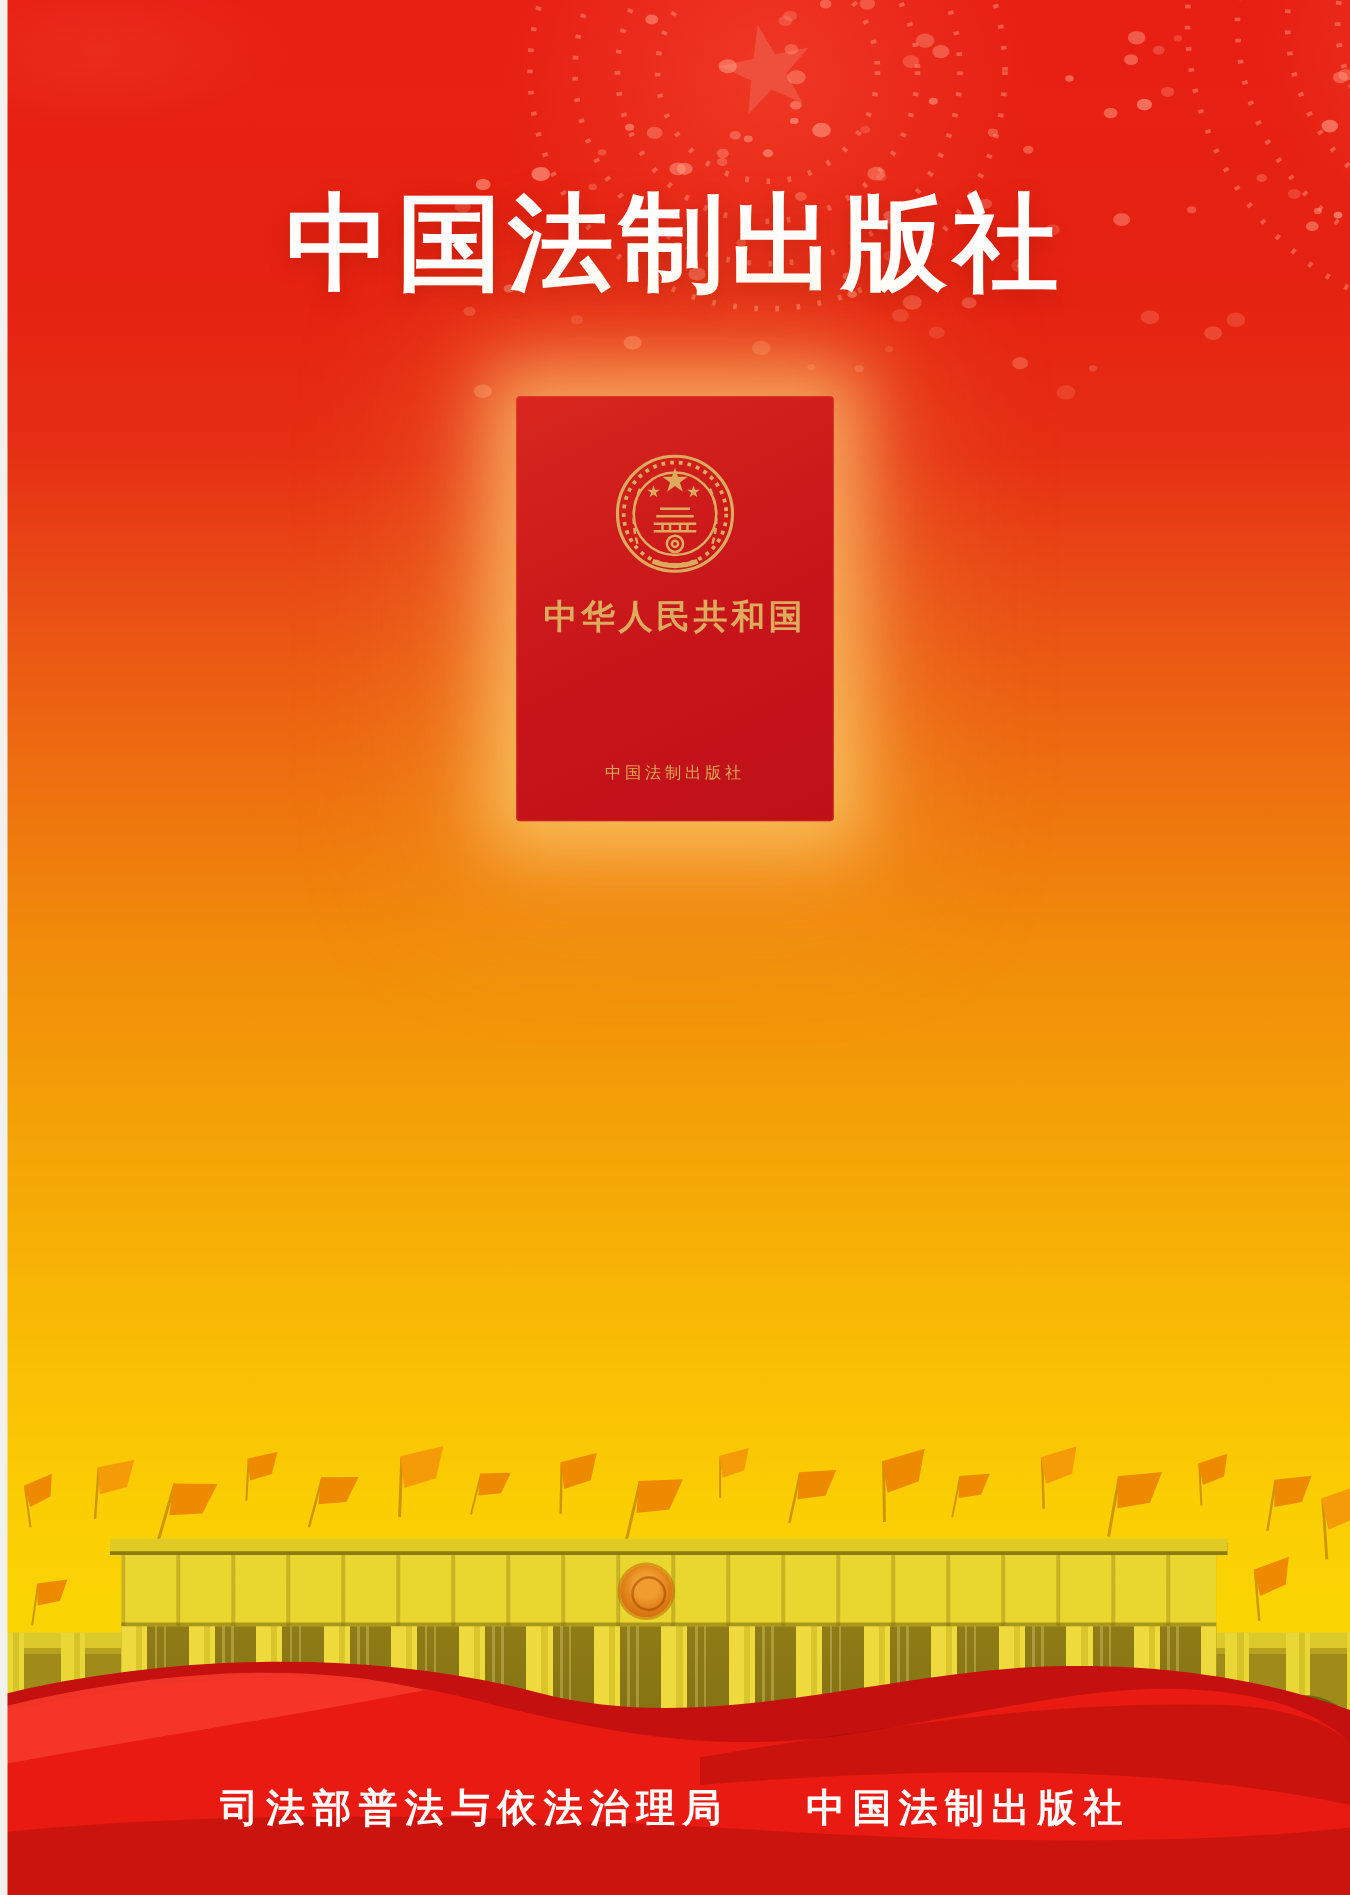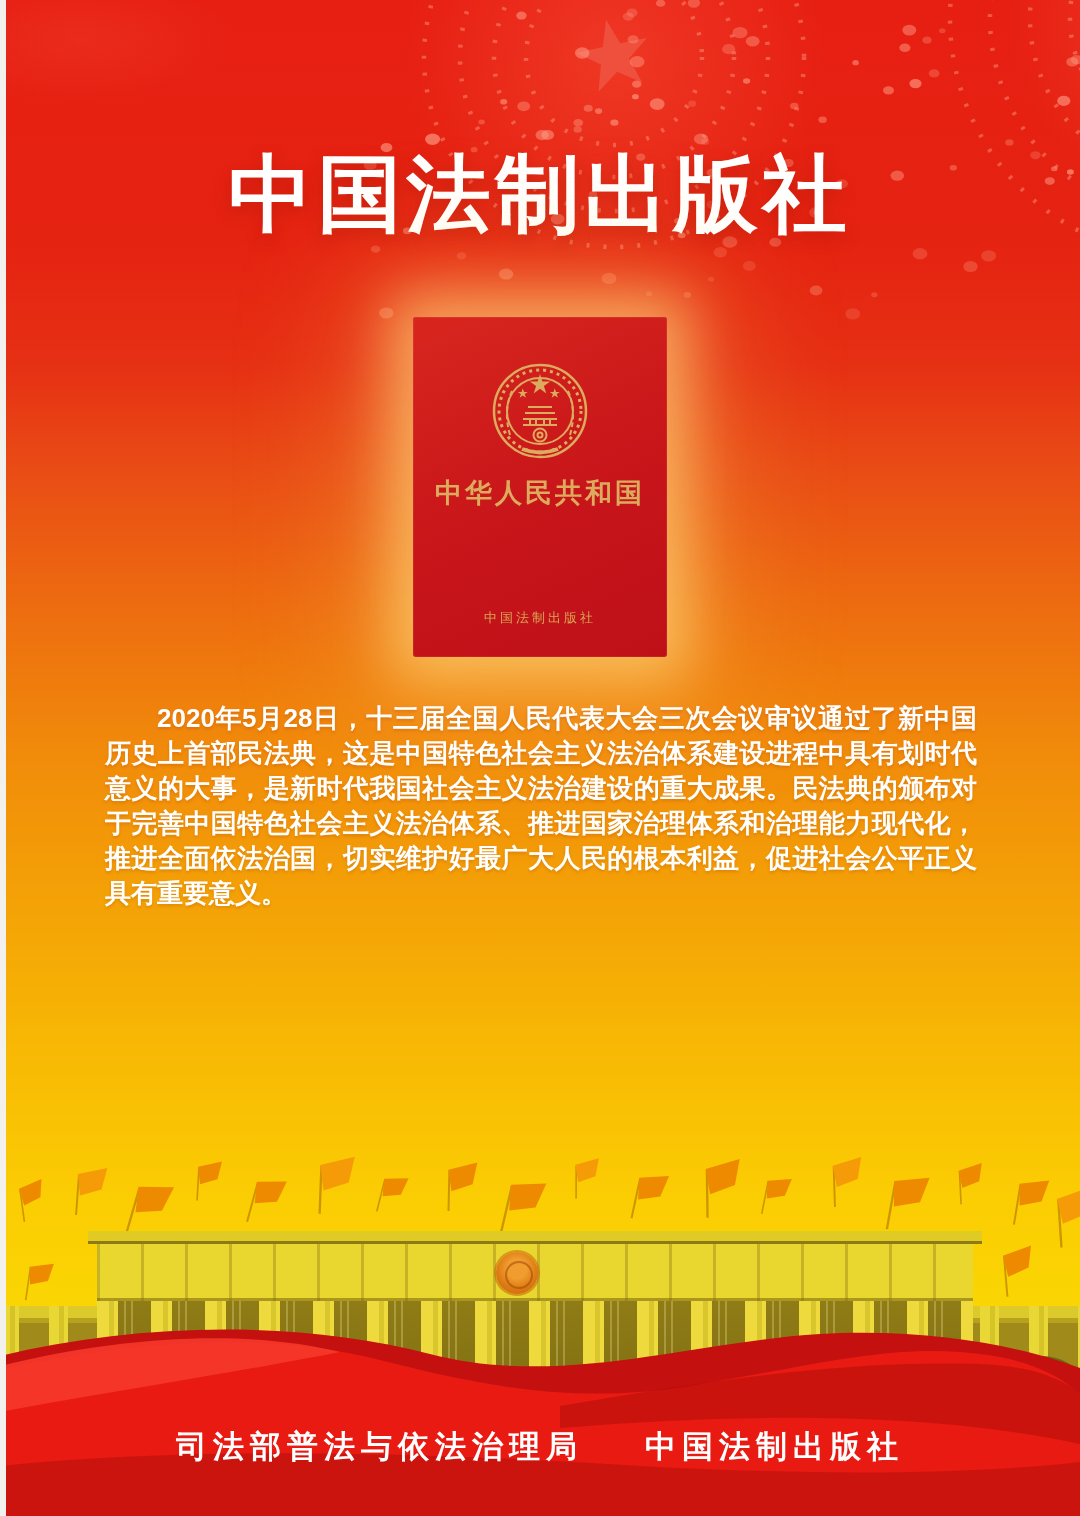--- a/index.html
+++ b/index.html
@@ -193,21 +193,20 @@
         <path d="M40 58 L40 64 M46 58 L46 64 M54 58 L54 64 M60 58 L60 64 M33 64 L67 64"></path>
         <circle cx="50" cy="74" r="6.5"></circle>
         <circle cx="50" cy="74" r="2.5"></circle>
       </g>
     </svg>
     <div class="country">中华人民共和国</div>
     <div class="publisher">中国法制出版社</div>
   </div>
 
   <div class="body-text">
-    <p>2020年5月28日，十三届全国人民代表大会三次会议审议通过了新中国历史上首部民法典，这是中国特色社会主义法治体系建设进程中具有划时代意义的大事，是新时代我国社会主义法治建设的重大成果。民法典的颁布对于完善中国特色社会主义法治体系、推进国家治理体系和治理能力现代化，推进全面依法治国，切实维护好最广大人民的根本利益，促进社会公平正义具有重要意义。</p>
   </div>
 
   <svg class="deco" id="flags-svg" style="top:1150px" width="1080" height="200" viewBox="0 0 1080 200">
       <g transform="translate(18 34) rotate(-12) scale(0.8)">
         <line x1="1" y1="7" x2="-2" y2="48" stroke="rgba(150,80,0,0.45)" stroke-width="2"></line>
         <path d="M0 6 L30 0 L24 22 L2 28 Z" fill="#ee8a00"></path>
       </g>
       <g transform="translate(78 18) rotate(0) scale(0.98)">
         <line x1="1" y1="7" x2="-2" y2="48" stroke="rgba(150,80,0,0.45)" stroke-width="2"></line>
         <path d="M0 6 L30 0 L24 22 L2 28 Z" fill="#f59b07"></path>

